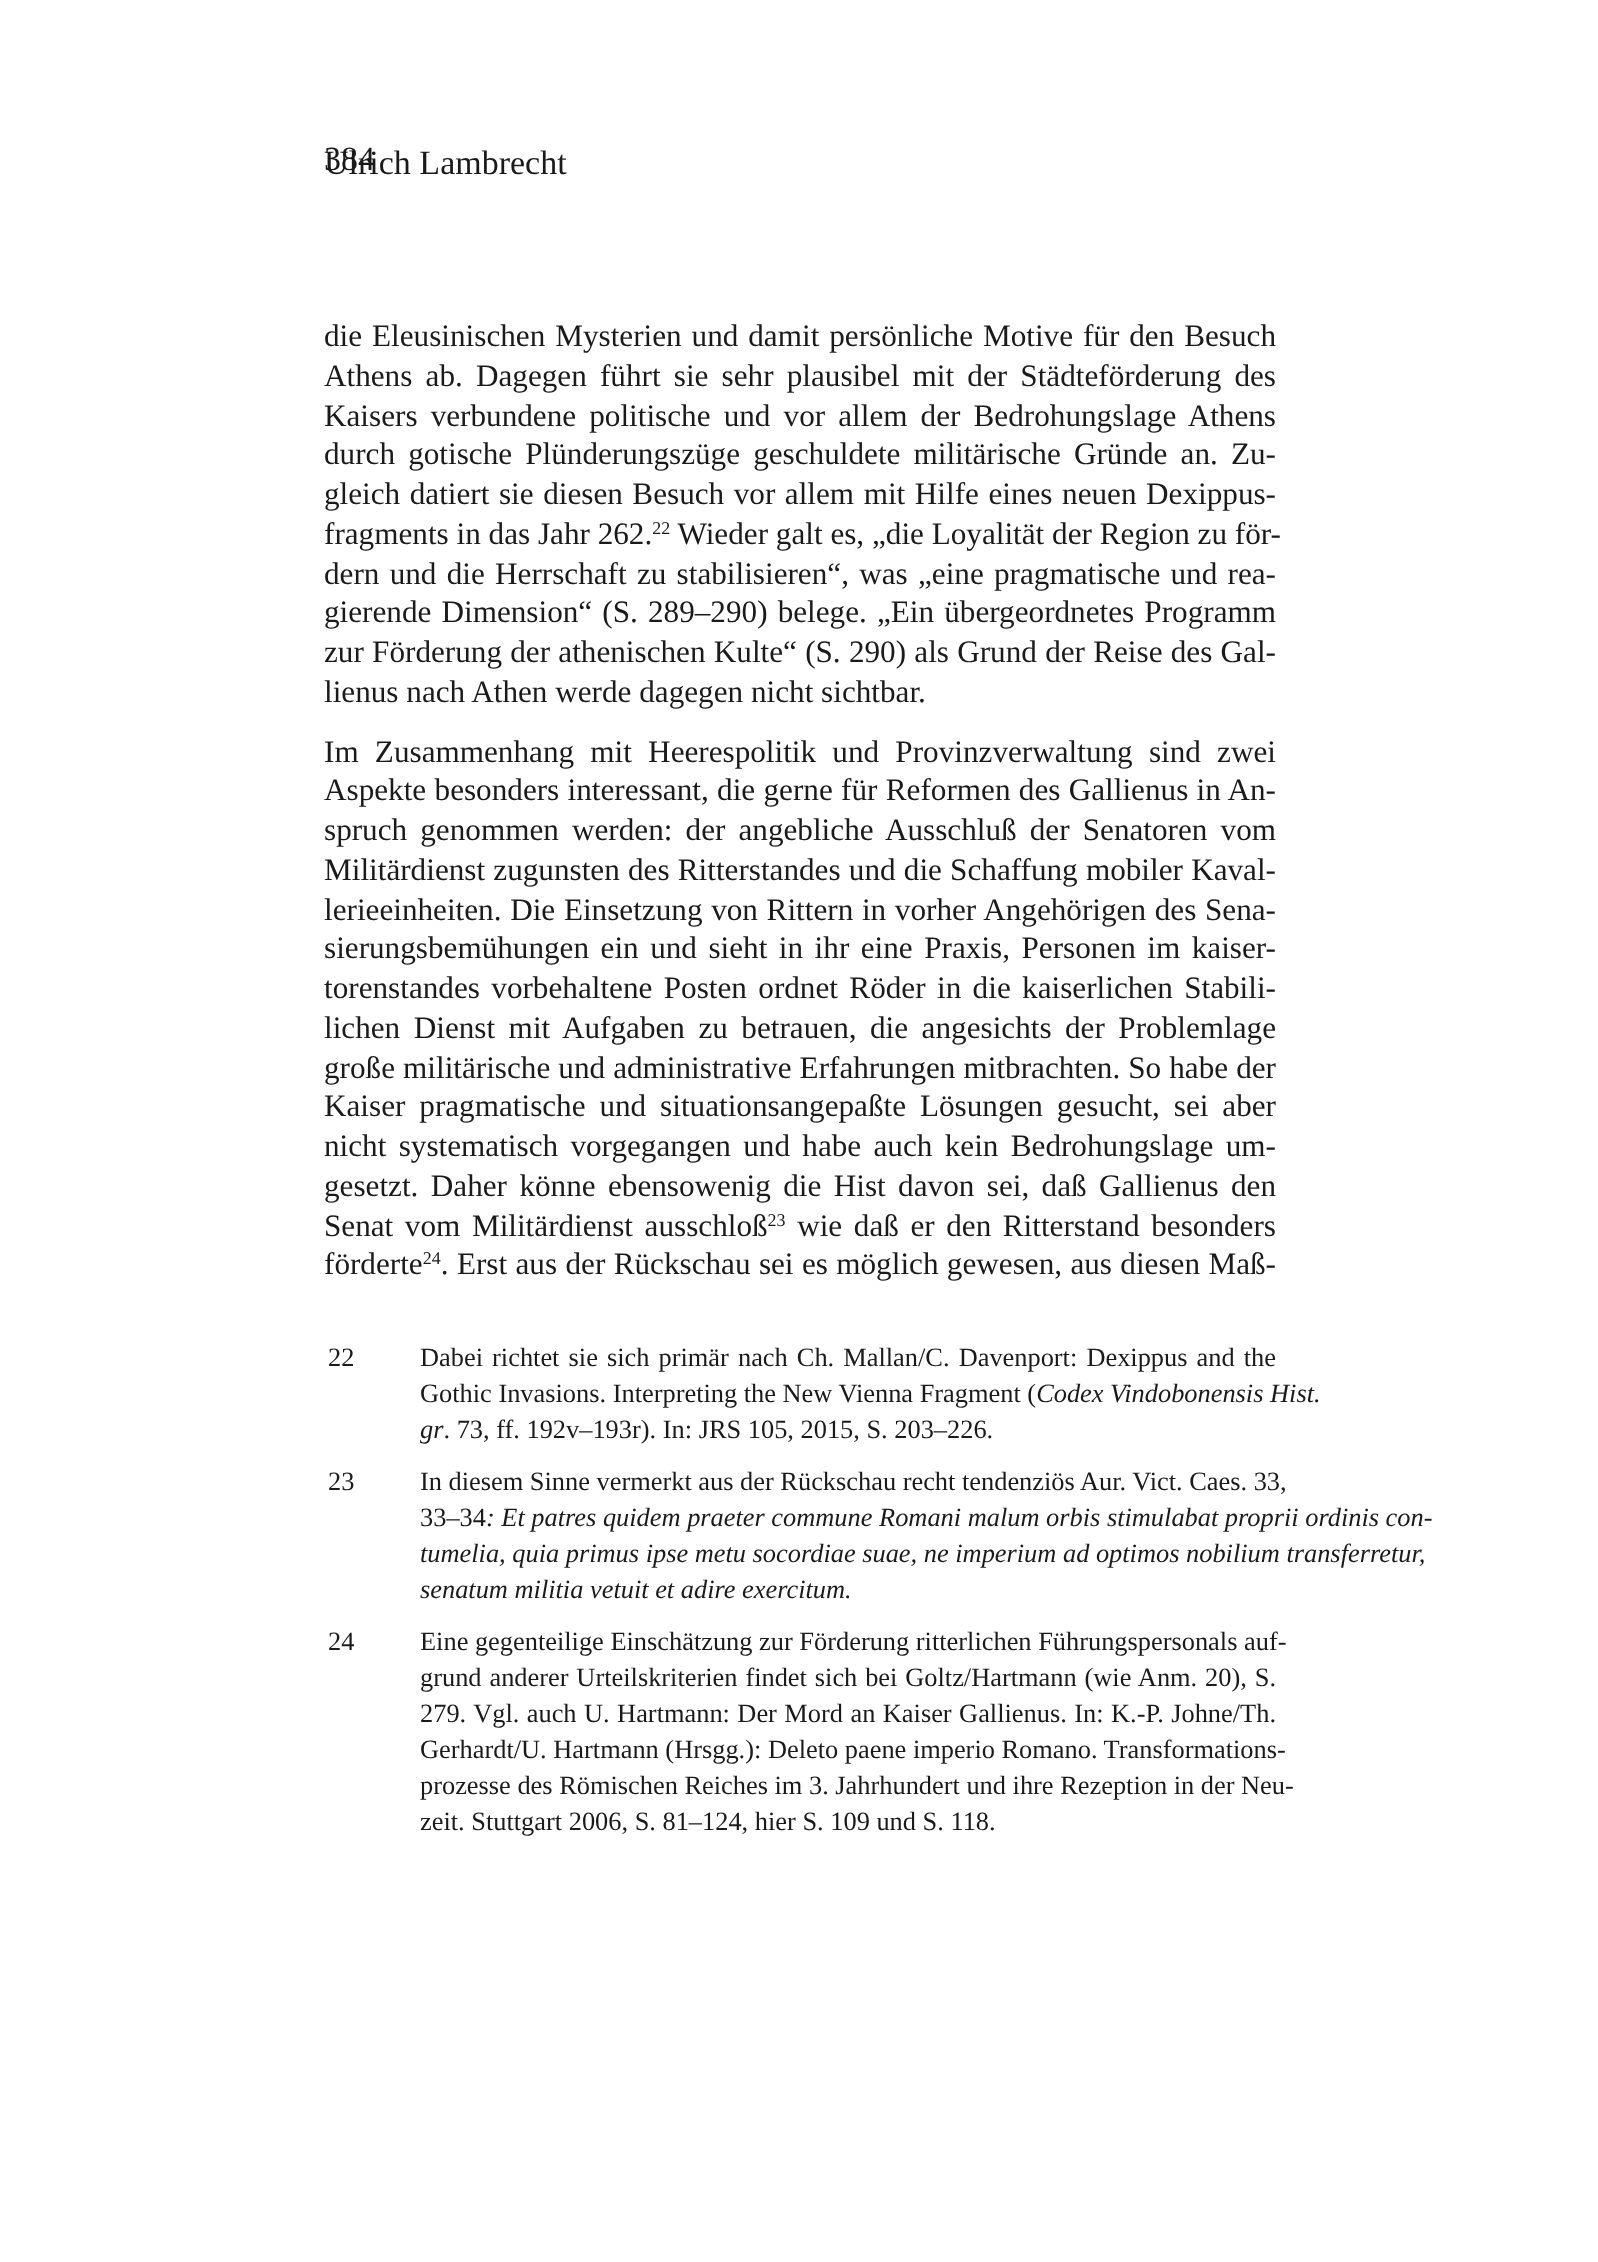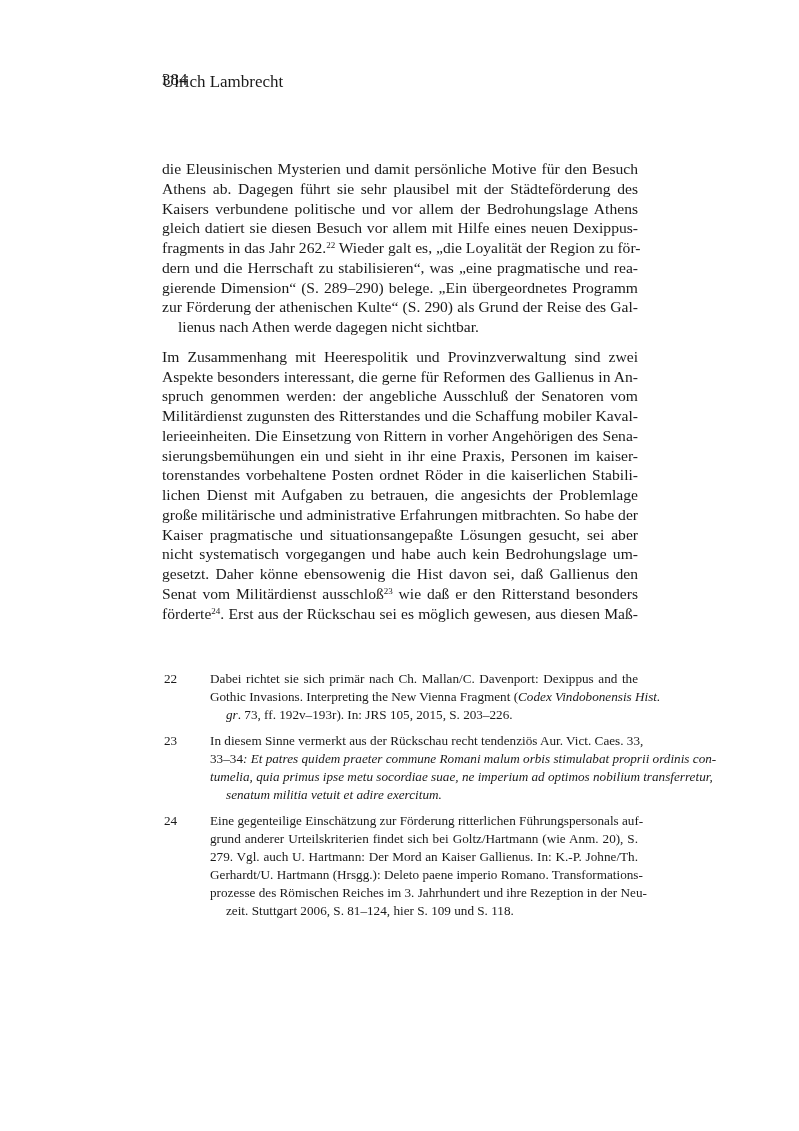--- a/index.html
+++ b/index.html
@@ -2,21 +2,21 @@
 <html><head>
   <meta charset="utf-8">
   <style>
     html, body { margin: 0; padding: 0; background: #ffffff; }
     body { width: 799px; height: 1131px; position: relative; overflow: hidden; color: #1a1a1a; font-family: "Liberation Serif", "DejaVu Serif", serif; }
     .header { position: absolute; top: 70px; left: 162px; width: 476px; height: 20px; font-size: 17px; }
     .page-number { position: absolute; left: 0; top: 0; }
     .running-head { position: absolute; left: 0; right: 0; top: 2px; text-align: left; }
     .body { position: absolute; left: 162px; top: 159px; width: 476px; font-size: 15.6px; }
     .line { display: block; height: 19.75px; line-height: 19.75px; text-align: justify; text-align-last: justify; white-space: nowrap; overflow: visible; }
-    .line.last { text-align-last: left; margin-left: 16px; }
+    .line.last { text-align-last: left; }
     .para-gap { height: 10px; }
     sup { font-size: 9px; line-height: 0; vertical-align: 5px; }
     .footnotes { position: absolute; left: 162px; top: 670px; width: 476px; font-size: 13.2px; }
     .fn { position: relative; padding-left: 48px; margin-bottom: 8px; }
     .fn-num { position: absolute; left: 2px; top: 0; line-height: 18px; }
     .fn .line { height: 18px; line-height: 18px; }
     em { font-style: italic; }
   </style>
 </head>
 <body>
@@ -24,20 +24,21 @@
 <div class="header">
   <span class="page-number">384</span>
   <span class="running-head">Ulrich Lambrecht</span>
 </div>
 
 <div class="body">
   <div>
     <span class="line">die Eleusinischen Mysterien und damit persönliche Motive für den Besuch</span>
     <span class="line">Athens ab. Dagegen führt sie sehr plausibel mit der Städteförderung des</span>
     <span class="line">Kaisers verbundene politische und vor allem der Bedrohungslage Athens</span>
+    <span class="line">durch gotische Plünderungszüge geschuldete militärische Gründe an. Zu-</span>
     <span class="line">gleich datiert sie diesen Besuch vor allem mit Hilfe eines neuen Dexippus-</span>
     <span class="line"><span>fragments in das Jahr 262.</span><sup>22</sup><span> Wieder galt es, „die Loyalität der Region zu för-</span></span>
     <span class="line">dern und die Herrschaft zu stabilisieren“, was „eine pragmatische und rea-</span>
     <span class="line">gierende Dimension“ (S. 289–290) belege. „Ein übergeordnetes Programm</span>
     <span class="line">zur Förderung der athenischen Kulte“ (S. 290) als Grund der Reise des Gal-</span>
     <span class="line last">lienus nach Athen werde dagegen nicht sichtbar.</span>
   </div>
   <div class="para-gap"></div>
   <div>
     <span class="line">Im Zusammenhang mit Heerespolitik und Provinzverwaltung sind zwei</span>

